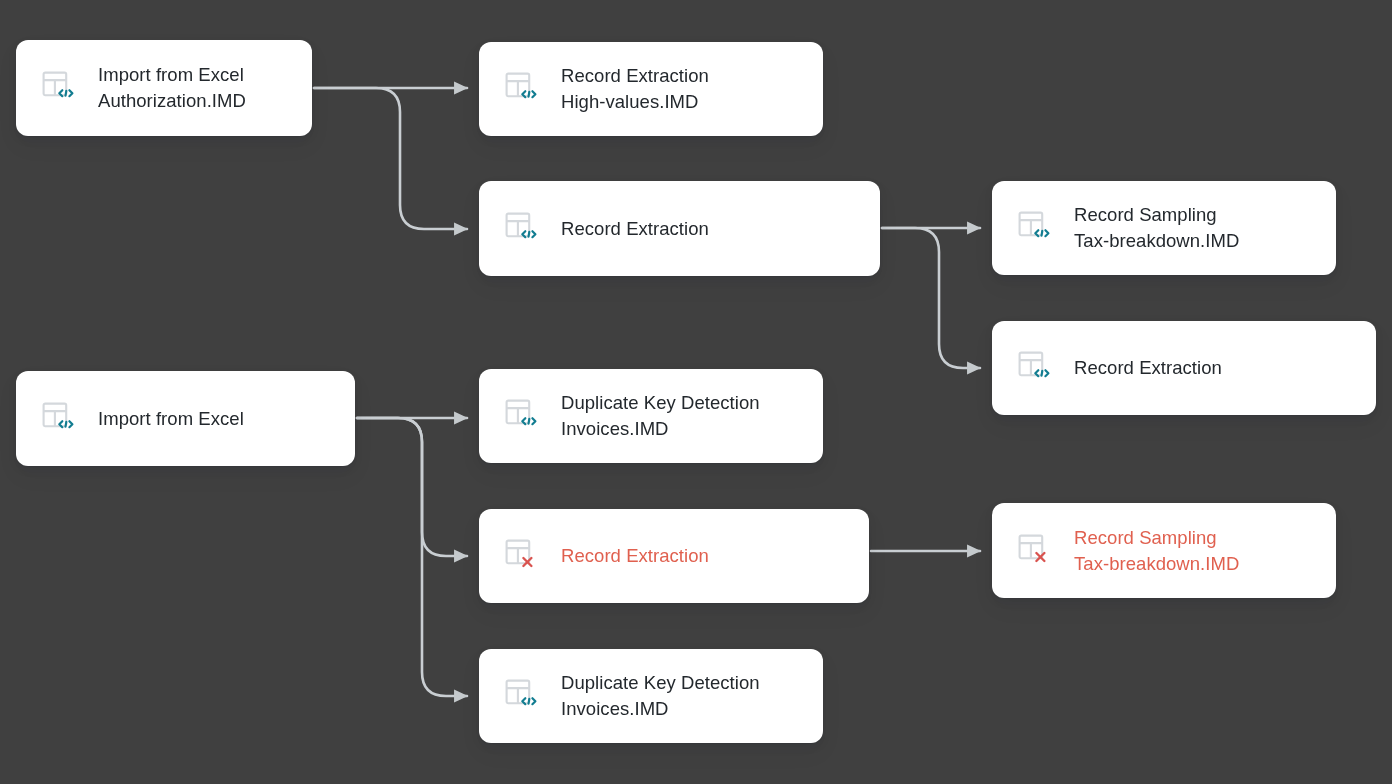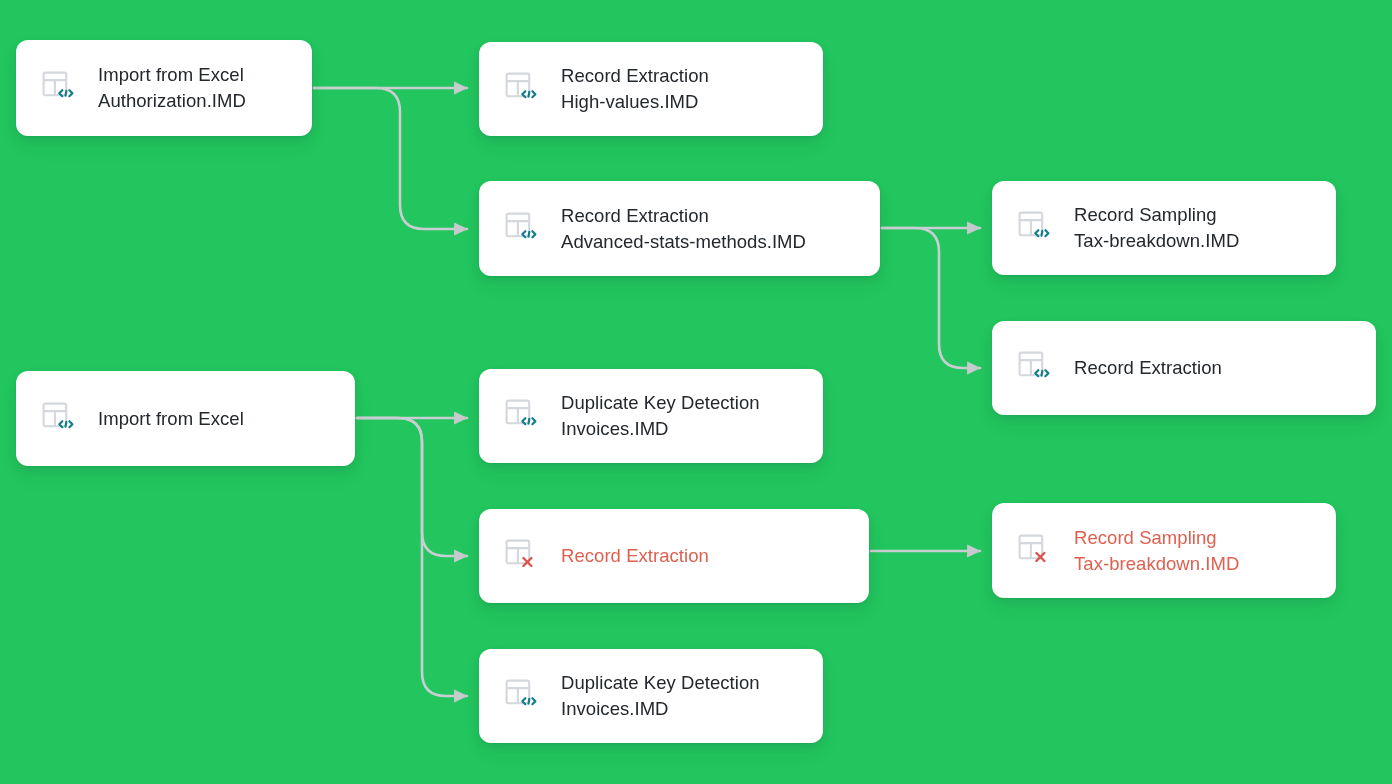--- a/index.html
+++ b/index.html
@@ -63,21 +63,21 @@
     color: #23282d;
   }
   .node.error .node-title,
   .node.error .node-subtitle {
     color: #e0604f;
   }
 </style>
 </head>
 <body>
 
-<div id="canvas" style="background: #22c55e;">
+<div id="canvas" style="background: #404040;">
 
   <svg id="edges" viewBox="0 0 1392 784" width="1392" height="784" xmlns="http://www.w3.org/2000/svg">
     <defs>
       <marker id="arrow" viewBox="0 0 10 10" refX="9.2" refY="5" markerWidth="5.4" markerHeight="5.4" orient="auto-start-reverse">
         <path d="M 0 0.4 L 10 5 L 0 9.6 z" fill="#c5cacd"></path>
       </marker>
     </defs>
 
     <g fill="none" stroke="#c9ced2" stroke-width="2.6" stroke-linecap="round" stroke-linejoin="round" marker-end="url(#arrow)">
 
@@ -147,21 +147,20 @@
             </g>
             <g fill="none" stroke="#127d91" stroke-width="2.2" stroke-linecap="round" stroke-linejoin="round">
               <path d="M20.3 19.2 L17.3 22.2 L20.3 25.2"></path>
               <path d="M27.4 19.2 L30.4 22.2 L27.4 25.2"></path>
               <path d="M24.3 19.9 L23.5 24.6"></path>
             </g>
           </svg>
         </span>
         <div class="node-text">
           <div class="node-title">Record Extraction</div>
-          <div class="node-subtitle">Advanced-stats-methods.IMD</div>
         </div>
       </div>
       <div class="node" style="left: 992px; top: 181px; width: 344px; height: 94px;">
         <span class="node-icon">
           <svg width="34" height="34" viewBox="0 0 34 34" xmlns="http://www.w3.org/2000/svg">
             <g fill="none" stroke="#d4d8dc" stroke-width="2.1">
               <rect x="1.6" y="1.6" width="22.6" height="22.6" rx="1.6"></rect>
               <path d="M1.6 9.1 H24.2 M12.9 9.1 V24.2"></path>
             </g>
             <g fill="none" stroke="#127d91" stroke-width="2.2" stroke-linecap="round" stroke-linejoin="round">

